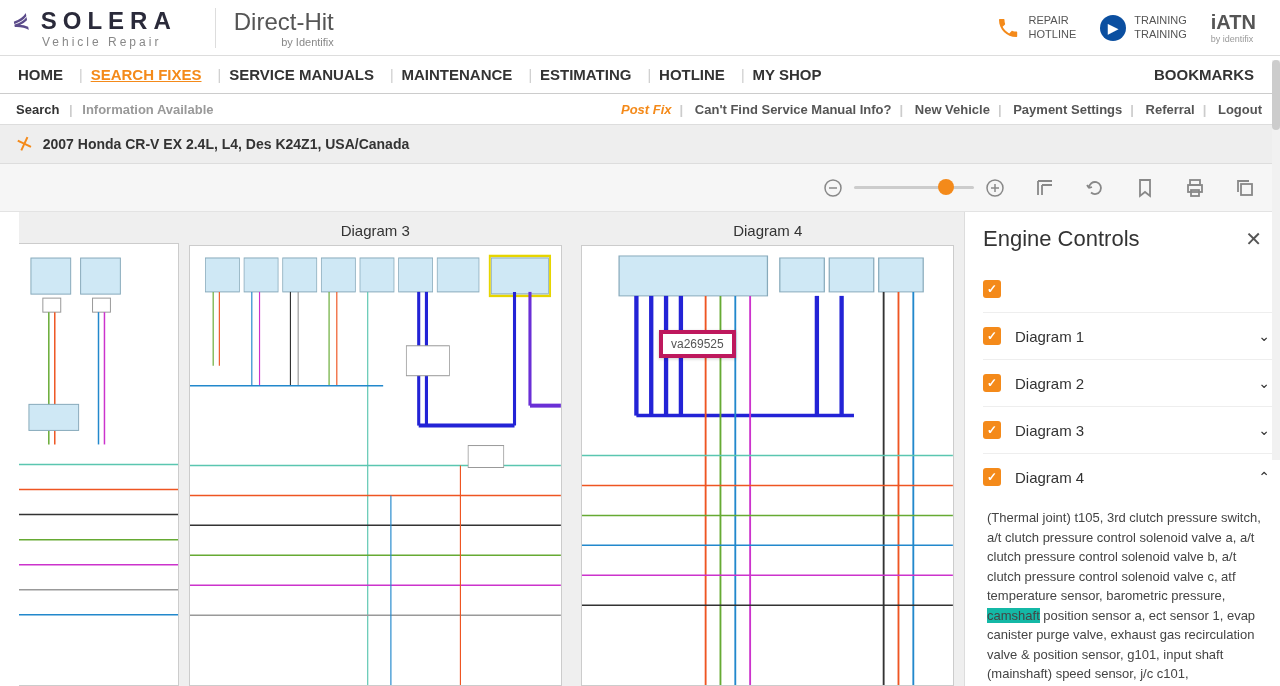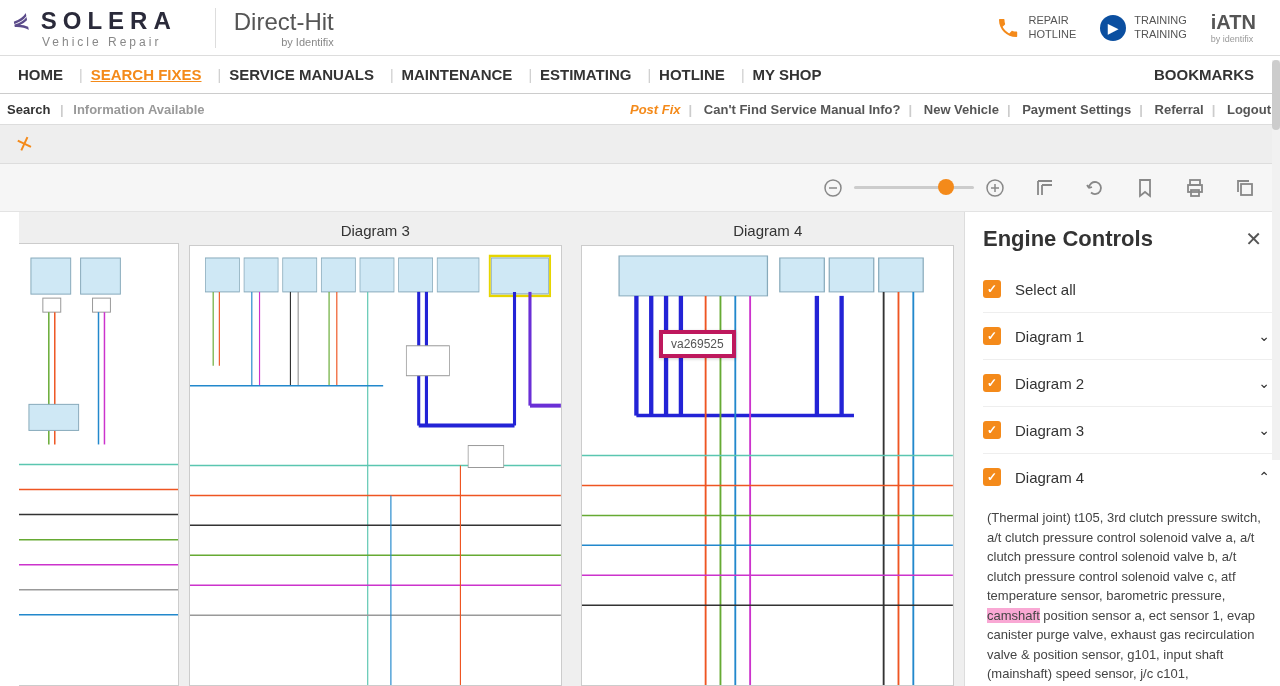--- a/index.html
+++ b/index.html
@@ -18,21 +18,21 @@
 .phone-circ{color:#f48a1a;font-size:22px;}
 .play-circ{background:#0b4fa0;color:#fff;}
 .hl-text{font-size:11px;font-weight:400;color:#555;line-height:1.2;}
 .iatn{font-size:20px;font-weight:700;color:#555;}
 .iatn-sub{font-size:9px;color:#999;}
 .nav{display:flex;align-items:center;height:38px;border-bottom:1px solid #ccc;padding:0 14px;}
 .nav-item{font-size:15px;font-weight:700;color:#333;padding:0 4px;margin-right:8px;cursor:pointer;}
 .nav-item.active{color:#f48a1a;text-decoration:underline;}
 .nav-sep{color:#ccc;margin:0 4px;}
 .nav-spacer{flex:1;}
-.subnav{display:flex;align-items:center;height:30px;padding:0 7px;font-size:13px;font-weight:700;justify-content:flex-end;}
+.subnav{display:flex;align-items:center;height:30px;padding:0 16px;font-size:13px;font-weight:700;justify-content:flex-end;}
 .subnav .left a{color:#333;cursor:pointer;}
 .subnav .left .inactive{color:#999;}
 .subnav .sep{color:#ccc;margin:0 6px;}
 .subnav-spacer{flex:1;}
 .subnav .right a{color:#555;cursor:pointer;margin:12px 2px;}
 .subnav .right .highlight{color:#f48a1a;font-style:italic;}
 .vehicle-bar{background:#eee;height:40px;display:flex;align-items:center;padding:0 16px;border-top:1px solid #ddd;border-bottom:1px solid #ddd;}
 .vehicle-icon{color:#f48a1a;font-size:20px;margin-right:10px;transform:rotate(-20deg);}
 .vehicle-text{font-size:14px;font-weight:700;color:#333;}
 .toolbar{height:48px;background:#f6f6f6;display:flex;align-items:center;justify-content:flex-end;padding:0 24px;gap:28px;border-bottom:1px solid #e3e3e3;}
@@ -41,29 +41,29 @@
 .zoom-track{width:120px;height:3px;background:#ccc;position:relative;border-radius:2px;}
 .zoom-thumb{width:16px;height:16px;border-radius:50%;background:#f48a1a;position:absolute;top:-7px;left:70%;}
 .content{display:flex;height:474px;margin-left:19px;}
 .diagram-area{flex:1;background:#efefef;display:flex;overflow:hidden;padding:10px 0 0 0;position:relative;}
 .diagram-col{flex:1;display:flex;flex-direction:column;align-items:center;min-width:0;}
 .diagram-title{font-size:15px;color:#333;margin-bottom:6px;font-weight:500;}
 .diagram-canvas{background:#fff;border:1px solid #ccc;width:95%;flex:1;overflow:hidden;}
 .diagram-canvas.partial{width:100%;border-left:none;}
 .sidebar{width:316px;background:#fff;border-left:1px solid #ddd;display:flex;flex-direction:column;}
 .sidebar-head{display:flex;align-items:center;justify-content:space-between;padding:14px 18px;}
-.sidebar-title{font-size:22px;font-weight:700;}
+.sidebar-title{font-size:22px;font-weight:400;}
 .close-x{font-size:20px;color:#555;cursor:pointer;}
 .sidebar-body{flex:1;overflow-y:auto;padding:0 6px 0 18px;}
 .sb-row{display:flex;align-items:center;padding:14px 4px 14px 0;border-bottom:1px solid #eee;cursor:pointer;}
 .chk{width:18px;height:18px;background:#f48a1a;border-radius:3px;margin-right:14px;display:flex;align-items:center;justify-content:center;color:#fff;font-size:12px;font-weight:700;}
 .sb-label{flex:1;font-size:15px;}
 .chev{font-size:14px;color:#333;}
 .sb-desc{font-size:13px;color:#444;line-height:1.5;padding:8px 10px 14px 4px;}
-.hl{background:#f9a8d4;}
+.hl{background:#14b8a6;}
 .tooltip{position:absolute;left:640px;top:118px;background:#fff;border:4px solid #be185d;padding:3px 8px;font-size:12px;color:#555;box-shadow:0 1px 3px rgba(0,0,0,0.2);}
 .scrollbar-fake{position:absolute;right:0;top:60px;width:8px;height:400px;background:#f1f1f1;}
 .scrollbar-fake-thumb{width:8px;height:70px;background:#ccc;border-radius:4px;}
 svg{display:block;}
 .first-col{width:160px;flex:0 0 160px;}
 .first-col .diagram-canvas{width:100%;}
 </style>
 </head>
 <body>
 
@@ -135,20 +135,21 @@
     <a>Can't Find Service Manual Info?</a><span class="sep">|</span>
     <a>New Vehicle</a><span class="sep">|</span>
     <a>Payment Settings</a><span class="sep">|</span>
     <a>Referral</a><span class="sep">|</span>
     <a>Logout</a>
   </div>
 </div>
 
 <div class="vehicle-bar">
   <span class="vehicle-icon">✕</span>
+  <span class="vehicle-text">2007 Honda CR-V EX 2.4L, L4, Des K24Z1, USA/Canada</span>
 </div>
 
 <div class="toolbar">
   <div class="zoom-group">
     <div class="tool-icon">
         <svg width="20" height="20" viewBox="0 0 20 20" fill="none" stroke="currentColor" stroke-width="1.5">
           <circle cx="10" cy="10" r="8"></circle>
           <line x1="6" y1="10" x2="14" y2="10"></line>
         </svg>
       </div>
@@ -303,21 +304,20 @@
   </div>
 
   <div class="sidebar">
     <div class="sidebar-head">
       <div class="sidebar-title">Engine Controls</div>
       <div class="close-x">✕</div>
     </div>
     <div class="sidebar-body">
       <div class="sb-row">
         <div class="chk">✓</div>
-        <div class="sb-label">Select all</div>
       </div>
       <div class="sb-row">
         <div class="chk">✓</div>
         <div class="sb-label">Diagram 1</div>
         <div class="chev">⌄</div>
       </div>
       <div class="sb-row">
         <div class="chk">✓</div>
         <div class="sb-label">Diagram 2</div>
         <div class="chev">⌄</div>

